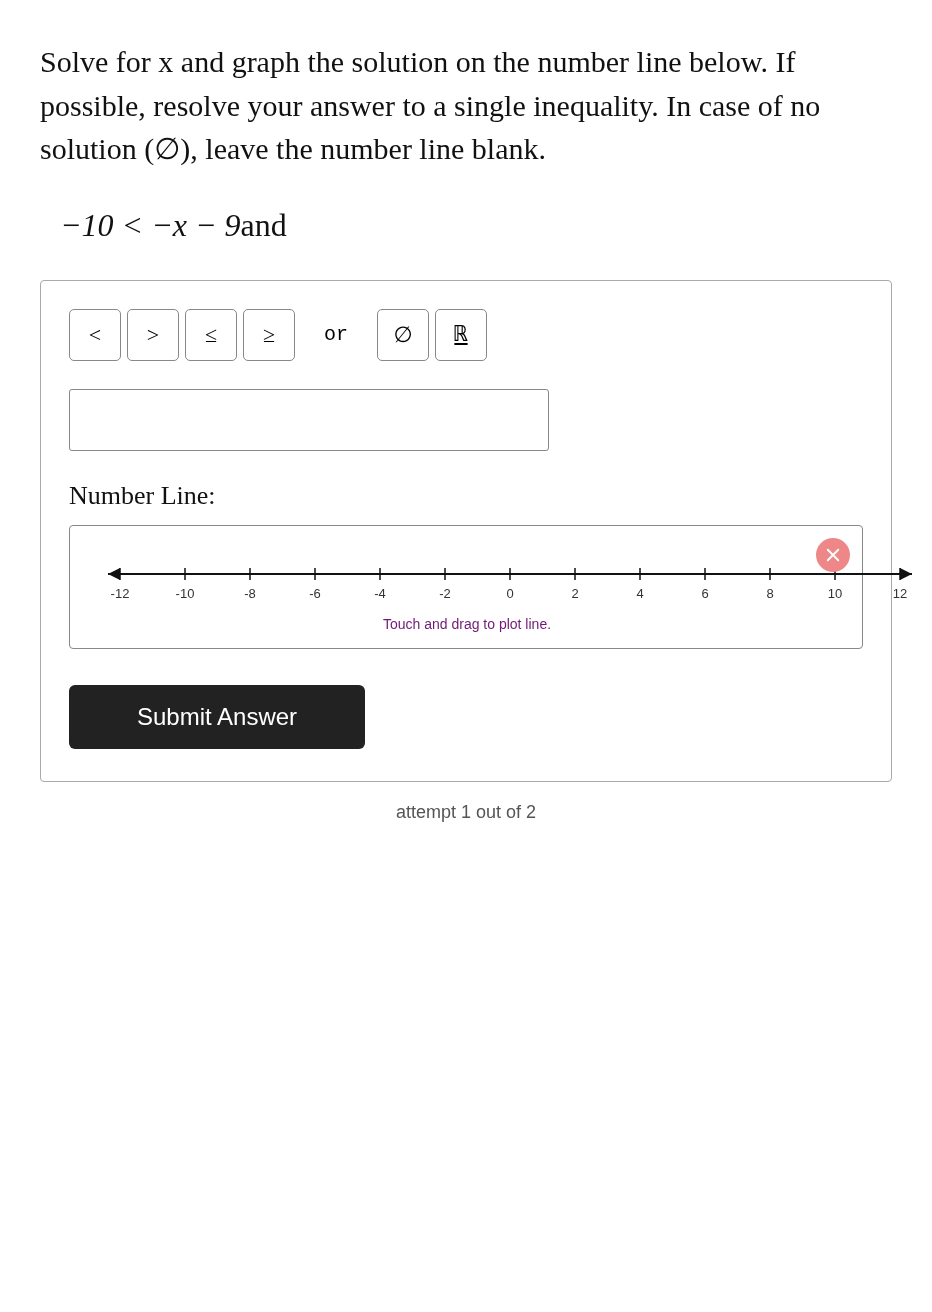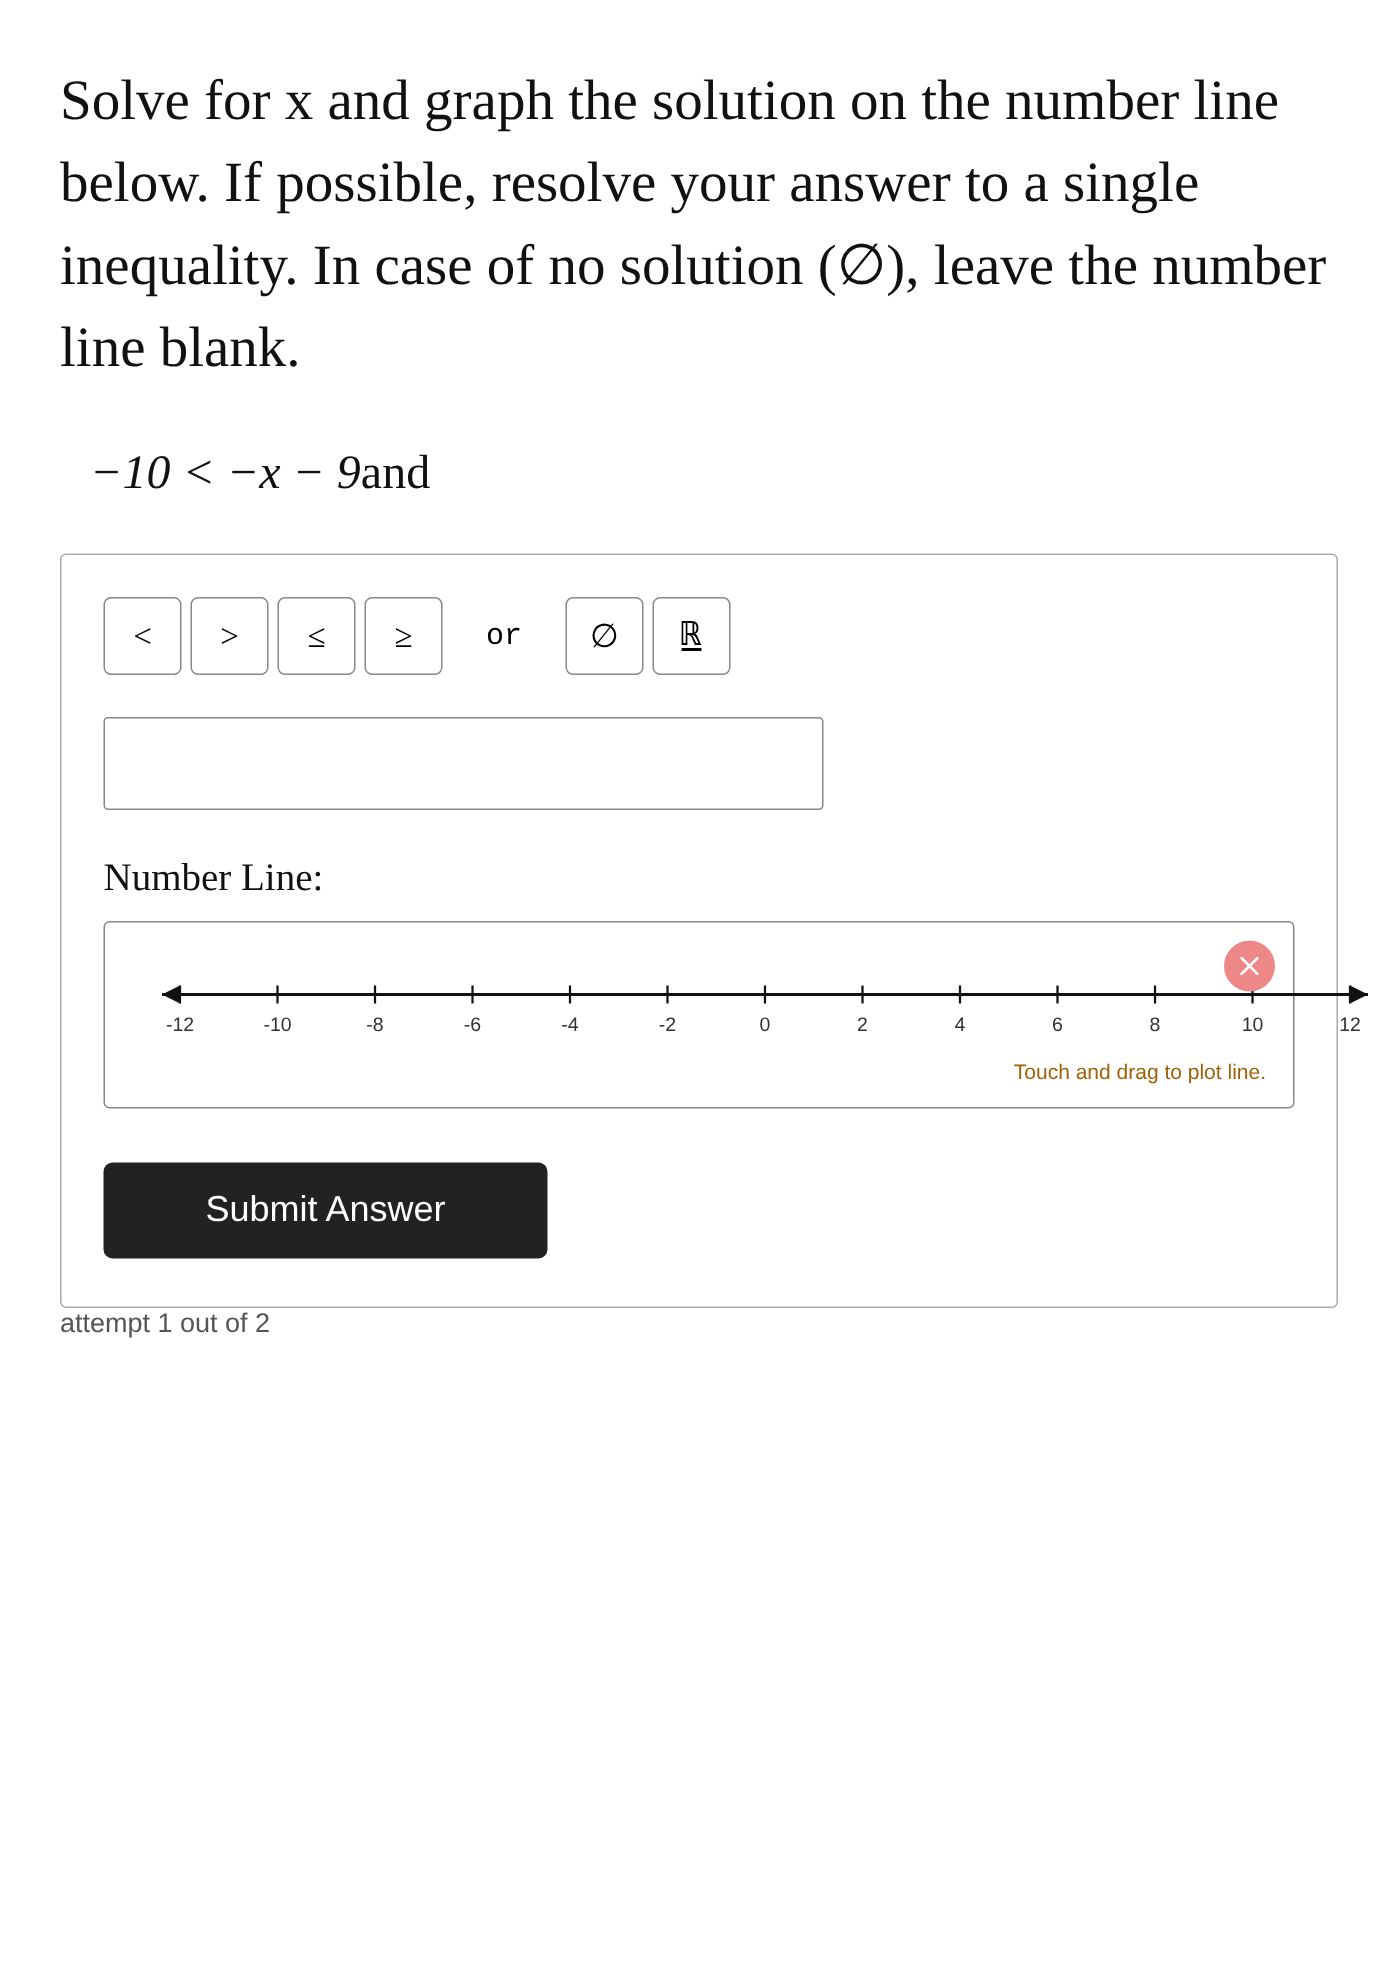--- a/index.html
+++ b/index.html
@@ -6,21 +6,21 @@
     body {
       font-family: Georgia, 'Times New Roman', serif;
       background: #ffffff;
       width: 932px;
       min-height: 1312px;
       padding: 40px 40px 40px 40px;
       color: #111;
     }
 
     .instructions {
-      font-size: 38px;
+      font-size: 30px;
       line-height: 1.45;
       margin-bottom: 36px;
       max-width: 860px;
     }
 
     .equation-row {
       font-size: 32px;
       margin-bottom: 36px;
       padding-left: 20px;
       display: flex;
@@ -124,43 +124,45 @@
     .clear-btn svg {
       width: 18px;
       height: 18px;
     }
 
     .number-line-svg-wrap {
       overflow: visible;
     }
 
     .number-line-label {
-      text-align: right;
+      text-align: center;
       font-size: 14px;
-      color: #a16207;
+      color: #701a75;
       margin-top: 8px;
       font-family: Arial, sans-serif;
     }
 
     .submit-btn {
       background: #222;
       color: #fff;
       border: none;
       border-radius: 6px;
       font-size: 24px;
       padding: 18px 68px;
       cursor: pointer;
       font-family: Arial, sans-serif;
       font-weight: 500;
     }
 
     .bottom-note {
+      margin-top: 20px;
       font-size: 18px;
       color: #555;
       font-family: Arial, sans-serif;
+      text-align: center;
     }
   </style>
 </head>
 <body>
 
 <p class="instructions">Solve for x and graph the solution on the number line below. If possible, resolve your answer to a single inequality. In case of no solution (∅), leave the number line blank.</p>
 
 <div class="equation-row">
   <span class="math">−10 &lt; −x − 9</span>
   <span>and</span>

